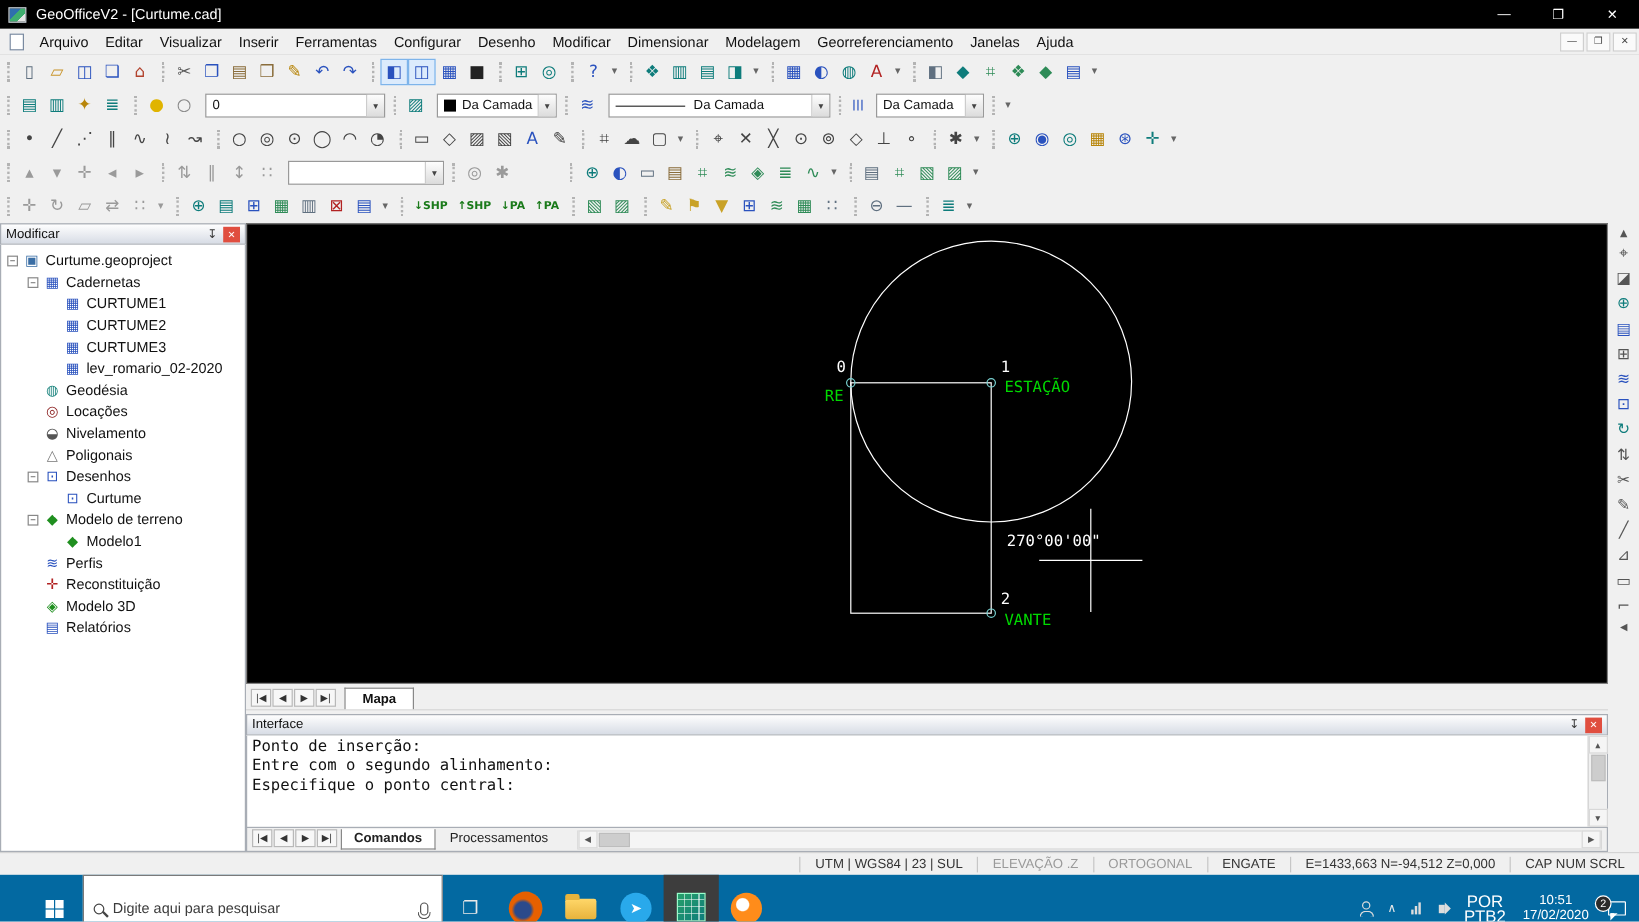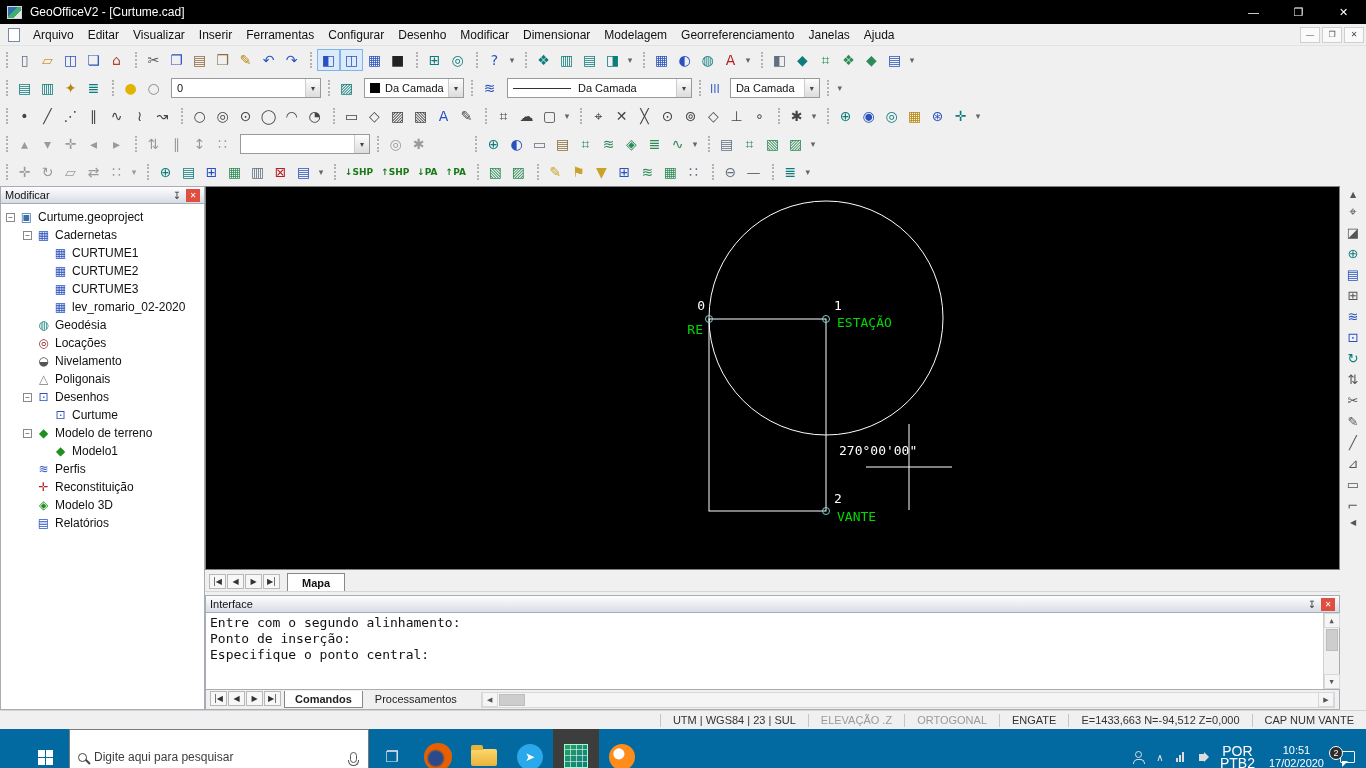--- a/index.html
+++ b/index.html
@@ -589,22 +589,22 @@
       <span class="map-tab">Mapa</span>
     </div>
 
     <div class="iface">
       <div class="panel-header">
         <span class="ph-title">Interface</span>
         <span class="pin-btn">↧</span>
         <span class="pclose-btn">✕</span>
       </div>
       <div class="iface-body">
+        <div class="iface-line">Ponto de inserção:</div>
         <div class="iface-line">Entre com o segundo alinhamento:</div>
-        <div class="iface-line">Ponto de inserção:</div>
         <div class="iface-line">Especifique o ponto central:</div>
         <div class="vscroll">
           <span class="sb-btn">▲</span>
           <span class="sb-thumb"></span>
           <span class="sb-btn">▼</span>
         </div>
       </div>
       <div class="iface-tabs">
         <span class="navstrip">
             <span class="tbico nav" style="color: rgb(51, 51, 51);">|◀</span>
@@ -644,21 +644,21 @@
       <span class="tbico arrow" style="color: rgb(85, 85, 85);">◀</span>
     </div>
 </div>
 
 <div class="statusbar">
   <span class="sseg">UTM | WGS84 | 23 | SUL</span>
   <span class="sseg dim">ELEVAÇÃO .Z</span>
   <span class="sseg dim">ORTOGONAL</span>
   <span class="sseg">ENGATE</span>
   <span class="sseg">E=1433,663 N=-94,512 Z=0,000</span>
-  <span class="sseg">CAP NUM VANTE</span>
+  <span class="sseg">CAP NUM SCRL</span>
 </div>
 
 <div class="taskbar">
   <div class="start">
     <span class="winlogo">
         <b></b>
         <b></b>
         <b></b>
         <b></b>
       </span>

